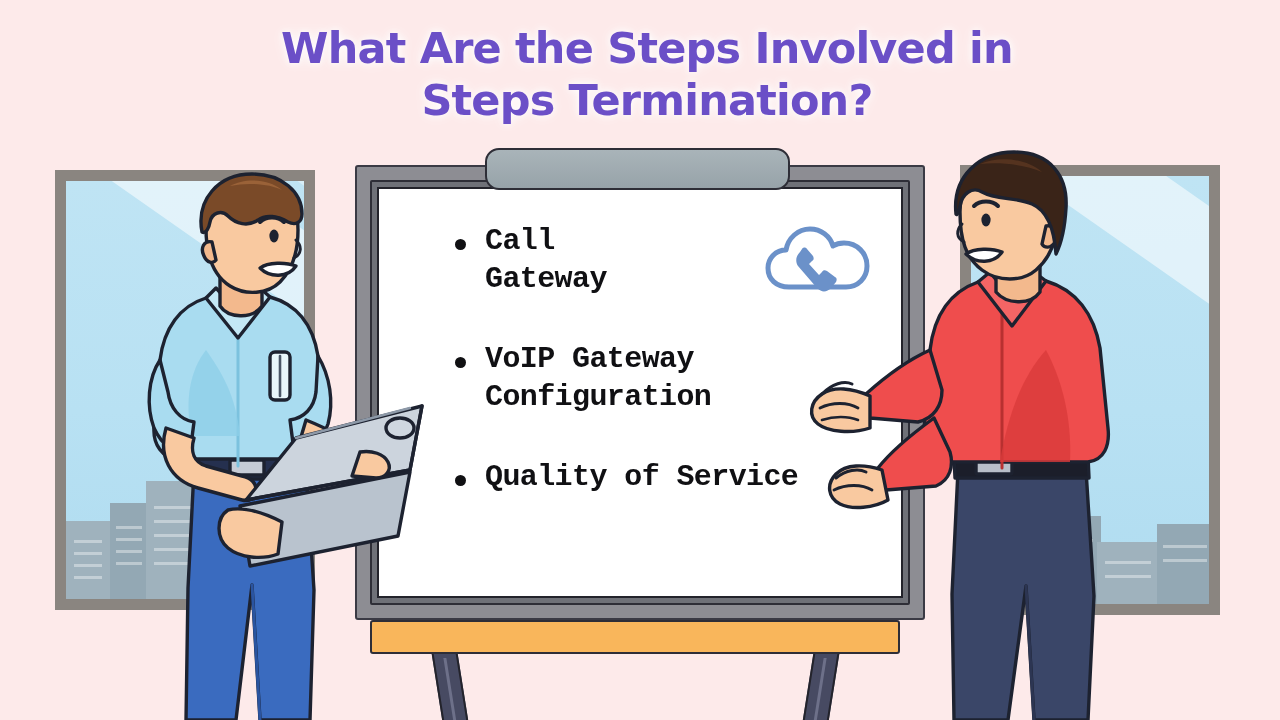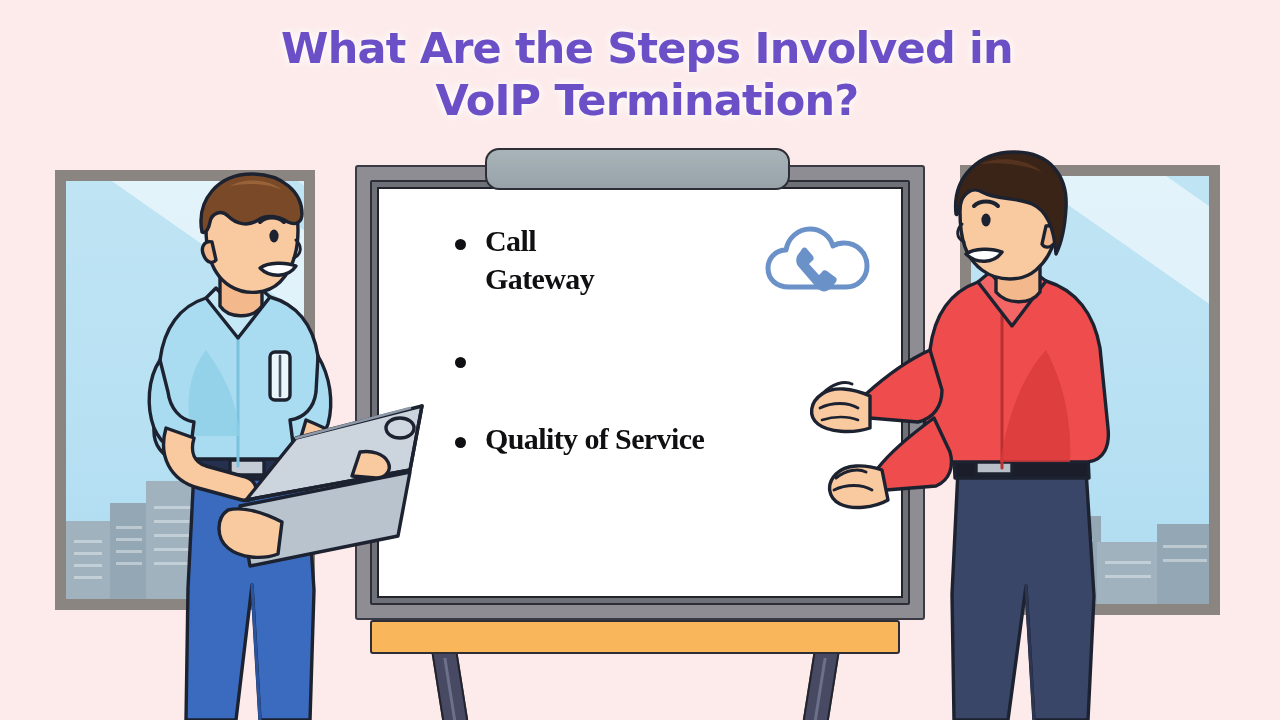--- a/index.html
+++ b/index.html
@@ -140,21 +140,21 @@
   .bullet-row { display:flex; align-items:flex-start; margin-bottom:42px; }
   .bullet-row:last-child { margin-bottom:0; }
   .dot {
     flex:0 0 auto;
     width:11px; height:11px;
     border-radius:50%;
     background:#101013;
     margin-top:17px; margin-right:19px;
   }
   .btext {
-    font-family:Liberation Serif, serif;
+    font-family:Liberation Mono, monospace;
     font-weight:bold;
     font-size:30px;
     line-height:38px;
     letter-spacing:-0.6px;
     color:#101013;
   }
 
   
   #cloud-phone-icon {
     position:absolute;
@@ -243,21 +243,21 @@
 
   <div id="bullet-list">
 
     <div class="bullet-row">
       <span class="dot"></span>
       <span class="btext"><span>Call</span><br><span>Gateway</span></span>
     </div>
 
     <div class="bullet-row">
       <span class="dot"></span>
-      <span class="btext"><br></span>
+      <span class="btext"><span>VoIP Gateway</span><br><span>Configuration</span></span>
     </div>
 
     <div class="bullet-row">
       <span class="dot"></span>
       <span class="btext"><span>Quality of Service</span><br></span>
     </div>
 
   </div>
 
   <svg id="cloud-phone-icon" viewBox="0 0 105 80">
@@ -380,16 +380,16 @@
 
       <path d="M174 56 C180 50 192 50 198 56" fill="none" stroke="#1d2230" stroke-width="4"></path>
       <ellipse cx="186" cy="70" rx="4.6" ry="6.4" fill="#1d2230" stroke="none"></ellipse>
       <path d="M162 74 C156 80 156 88 164 92" fill="none" stroke="#1d2230" stroke-width="3"></path>
       <path d="M166 104 C176 114 194 114 202 102 C192 98 174 98 166 104 Z" fill="#ffffff"></path>
     </g>
   </svg>
 
   <div id="title-block">
     <div class="title-line">What Are the Steps Involved in</div>
-    <div class="title-line">VoIP Termination?</div>
+    <div class="title-line">Steps Termination?</div>
   </div>
 
 </div>
 
 </body></html>

